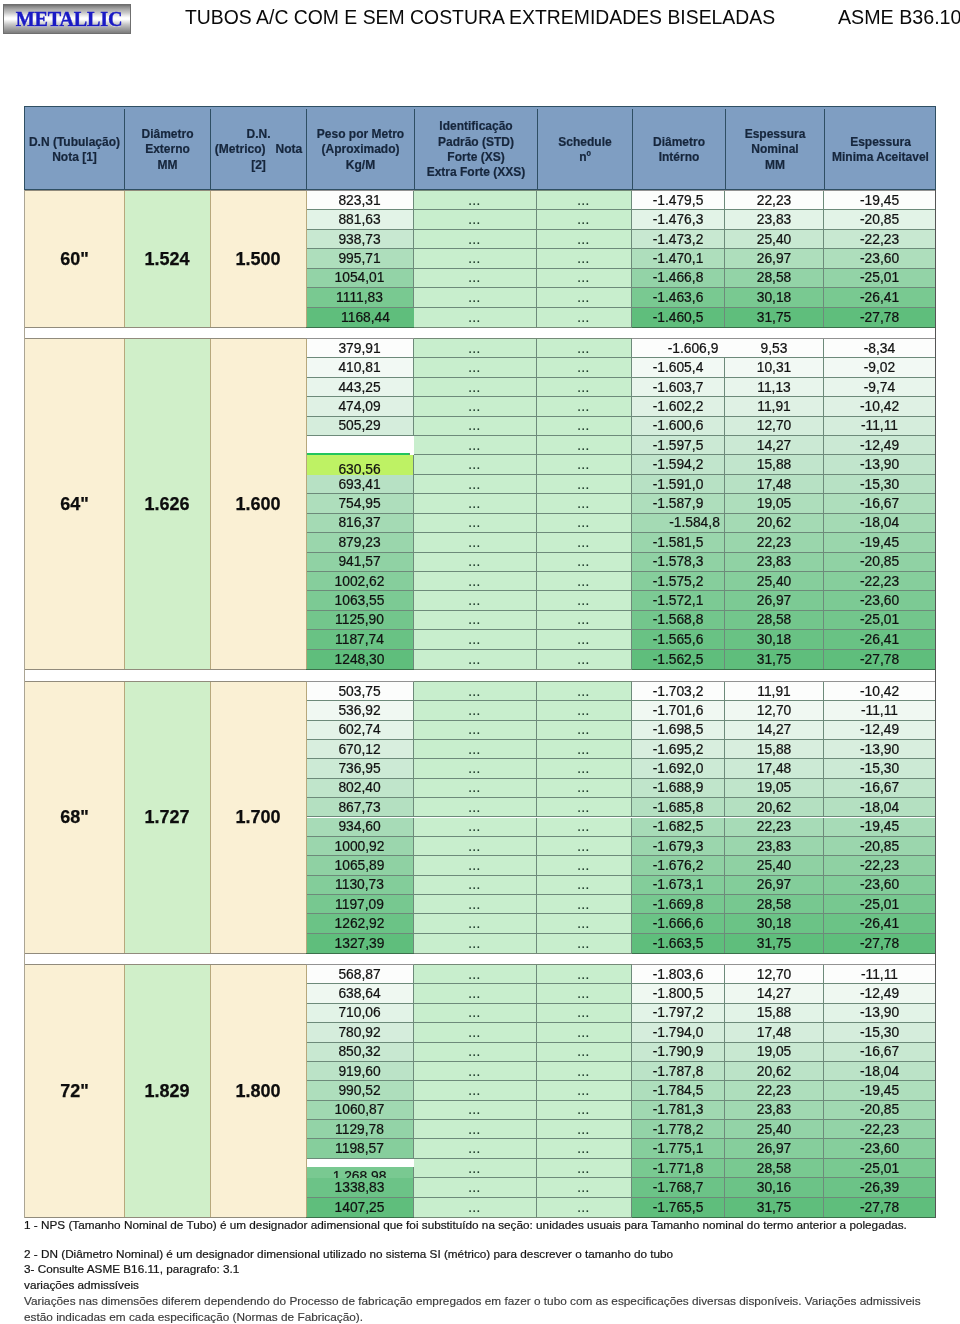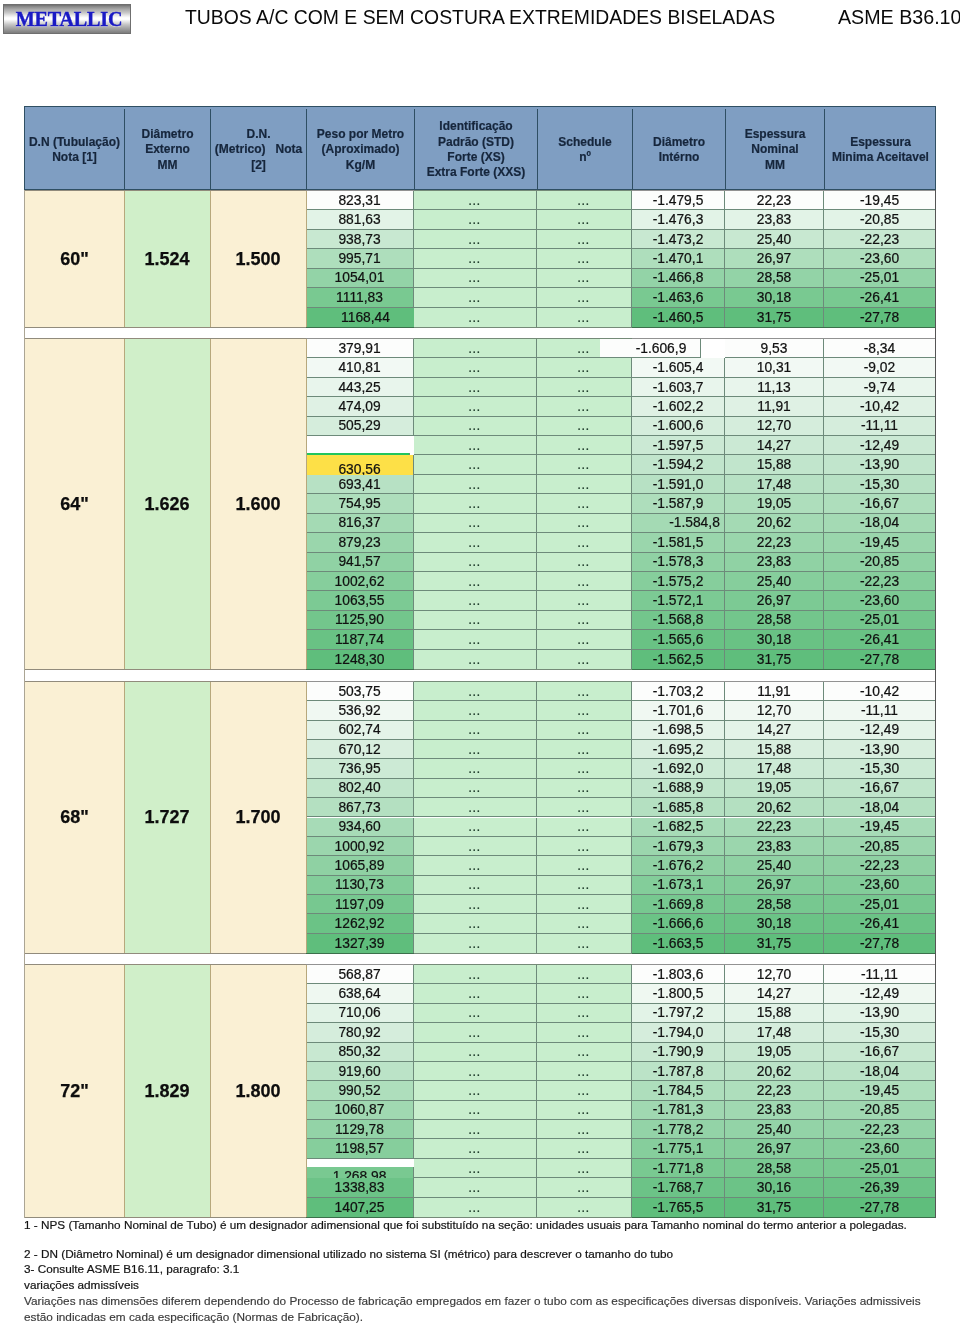--- a/index.html
+++ b/index.html
@@ -174,21 +174,21 @@
           <div class="spanc" style="left: 1px; top: 1px; width: 99px; height: 330px; background: rgb(250, 240, 212);">64"</div>
           <div class="spanc" style="left: 100px; top: 1px; width: 86px; height: 330px; background: rgb(208, 239, 201);">1.626</div>
           <div class="spanc" style="left: 186px; top: 1px; width: 96px; height: 330px; background: rgb(250, 240, 212);">1.600</div>
           <div class="bseg" style="left: 100px; top: 1px; width: 1px; height: 330px; background: rgb(183, 168, 124); z-index: 4;"></div>
           <div class="bseg" style="left: 186px; top: 1px; width: 1px; height: 330px; background: rgb(183, 168, 124); z-index: 4;"></div>
           <div class="bseg" style="left: 282px; top: 1px; width: 1px; height: 330px; background: rgb(183, 168, 124); z-index: 4;"></div>
           <div class="r" style="position: absolute; top: 1px; height: 19.4118px;">
             <div class="c" style="left: 282px; width: 108px; height: 19.4118px; background: rgb(252, 253, 252);">379,91</div>
             <div class="c dots" style="left: 390px; width: 123px; height: 19.4118px; background: rgb(200, 238, 205);">…</div>
             <div class="c dots" style="left: 513px; width: 95px; height: 19.4118px; background: rgb(200, 238, 205);">…</div>
-            <div class="c" style="left: 576px; width: 101px; height: 19.4118px; background: rgb(252, 253, 252); padding-left: 22px;">-1.606,9</div>
+            <div class="c" style="left: 608px; width: 101px; height: 19.4118px; background: rgb(252, 253, 252); padding-left: 22px;">-1.606,9</div>
             <div class="c" style="left: 701px; width: 99px; height: 19.4118px; background: rgb(252, 253, 252);">9,53</div>
             <div class="c last" style="left: 800px; width: 111px; height: 19.4118px; background: rgb(252, 253, 252);">-8,34</div>
           </div>
           <div class="r" style="position: absolute; top: 20.4118px; height: 19.4118px;">
             <div class="c" style="left: 282px; width: 108px; height: 19.4118px; background: rgb(242, 249, 244);">410,81</div>
             <div class="c dots" style="left: 390px; width: 123px; height: 19.4118px; background: rgb(200, 238, 205);">…</div>
             <div class="c dots" style="left: 513px; width: 95px; height: 19.4118px; background: rgb(200, 238, 205);">…</div>
             <div class="c" style="left: 608px; width: 93px; height: 19.4118px; background: rgb(242, 249, 244);">-1.605,4</div>
             <div class="c" style="left: 701px; width: 99px; height: 19.4118px; background: rgb(242, 249, 244);">10,31</div>
             <div class="c last" style="left: 800px; width: 111px; height: 19.4118px; background: rgb(242, 249, 244);">-9,02</div>
@@ -219,21 +219,21 @@
           </div>
           <div class="r" style="position: absolute; top: 98.0588px; height: 19.4118px;">
             <div class="c" style="left: 282px; width: 104px; height: 19.4118px; background: #22c55e; margin-top: 17px;">567,20</div>
             <div class="c dots" style="left: 390px; width: 123px; height: 19.4118px; background: rgb(200, 238, 205);">…</div>
             <div class="c dots" style="left: 513px; width: 95px; height: 19.4118px; background: rgb(200, 238, 205);">…</div>
             <div class="c" style="left: 608px; width: 93px; height: 19.4118px; background: rgb(203, 233, 212);">-1.597,5</div>
             <div class="c" style="left: 701px; width: 99px; height: 19.4118px; background: rgb(203, 233, 212);">14,27</div>
             <div class="c last" style="left: 800px; width: 111px; height: 19.4118px; background: rgb(203, 233, 212);">-12,49</div>
           </div>
           <div class="r" style="position: absolute; top: 117.471px; height: 19.4118px;">
-            <div class="c" style="left: 282px; width: 108px; height: 30px; background: #fde047;">630,56</div>
+            <div class="c" style="left: 282px; width: 108px; height: 30px; background: #bef264;">630,56</div>
             <div class="c dots" style="left: 390px; width: 123px; height: 19.4118px; background: rgb(200, 238, 205);">…</div>
             <div class="c dots" style="left: 513px; width: 95px; height: 19.4118px; background: rgb(200, 238, 205);">…</div>
             <div class="c" style="left: 608px; width: 93px; height: 19.4118px; background: rgb(193, 229, 204);">-1.594,2</div>
             <div class="c" style="left: 701px; width: 99px; height: 19.4118px; background: rgb(193, 229, 204);">15,88</div>
             <div class="c last" style="left: 800px; width: 111px; height: 19.4118px; background: rgb(193, 229, 204);">-13,90</div>
           </div>
           <div class="r" style="position: absolute; top: 136.882px; height: 19.4118px;">
             <div class="c" style="left: 282px; width: 108px; height: 19.4118px; background: rgb(183, 225, 196);">693,41</div>
             <div class="c dots" style="left: 390px; width: 123px; height: 19.4118px; background: rgb(200, 238, 205);">…</div>
             <div class="c dots" style="left: 513px; width: 95px; height: 19.4118px; background: rgb(200, 238, 205);">…</div>

